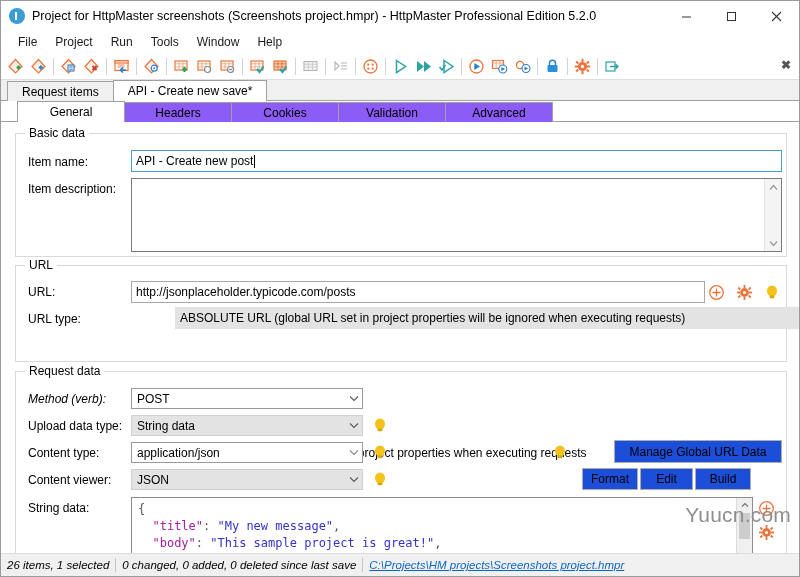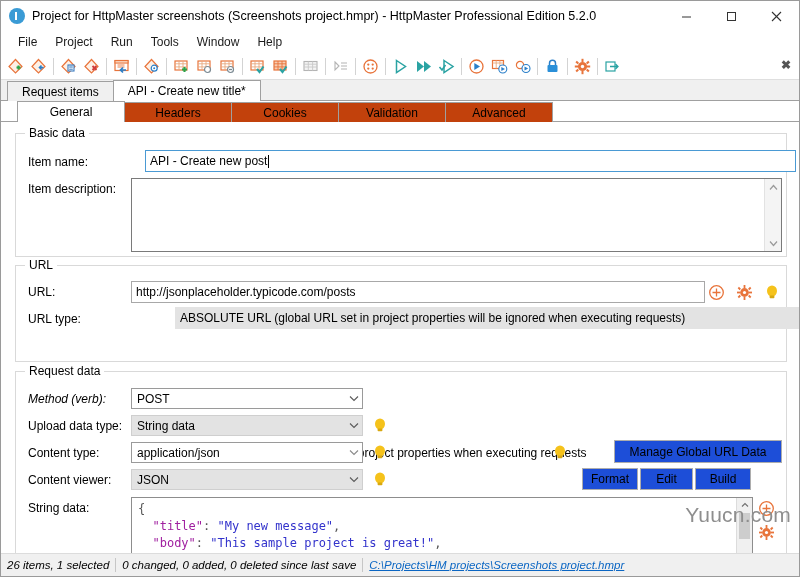--- a/index.html
+++ b/index.html
@@ -145,21 +145,21 @@
   .inner-tabs::after {
     content:""; position:absolute; left:0; right:0; bottom:0;
     height:1px; background:#a0a0a0;
   }
   .itab {
     height: 20px; box-sizing: border-box;
     width: 108px;
     display:flex; align-items:center; justify-content:center;
     font-size: 12px;
     border: 1px solid #a0a0a0; border-bottom: none;
-    background: #c2410c;
+    background: #8b5cf6;
     margin-right: -1px;
     position: relative; z-index: 1;
   }
   .itab.active {
     background: #ffffff; z-index: 3; height: 21px;
   }
 
   
   .content {
     flex: 1 1 auto;
@@ -549,40 +549,40 @@
         <rect x="2" y="4" width="9" height="9" fill="none" stroke="#2aa3a3" stroke-width="1.2"></rect>
         <path d="M6 8.5 h8 M11.5 6 l2.5 2.5 -2.5 2.5" fill="none" stroke="#2aa3a3" stroke-width="1.3"></path>
       </svg>
     </div>
 
     <div class="tb-close">✖</div>
   </div>
 
   <div class="outer-tabs">
     <div class="otab">Request items</div>
-    <div class="otab active">API - Create new title*</div>
+    <div class="otab active">API - Create new save*</div>
   </div>
 
   <div class="inner-wrap">
 
     <div class="inner-tabs">
       <div class="itab active">General</div>
       <div class="itab">Headers</div>
       <div class="itab">Cookies</div>
       <div class="itab">Validation</div>
       <div class="itab">Advanced</div>
     </div>
 
     <div class="content">
 
       <div class="group" style="left:14px; top:11px; width:772px; height:124px;">
         <div class="group-title">Basic data</div>
       </div>
       <div class="lbl" style="left:27px; top:33px;">Item name:</div>
-      <div class="tinput focused" style="left:144px; top:28px; width:651px; height:22px;">
+      <div class="tinput focused" style="left:130px; top:28px; width:651px; height:22px;">
         <span>API - Create new post</span>
           <span class="caret"></span>
       </div>
 
       <div class="lbl" style="left:27px; top:60px;">Item description:</div>
       <div class="tarea" style="left:130px; top:56px; width:651px; height:74px;">
         <div class="body"></div>
         <div class="vscroll">
           <div class="arr">
             <svg width="9" height="7" viewBox="0 0 9 7">

